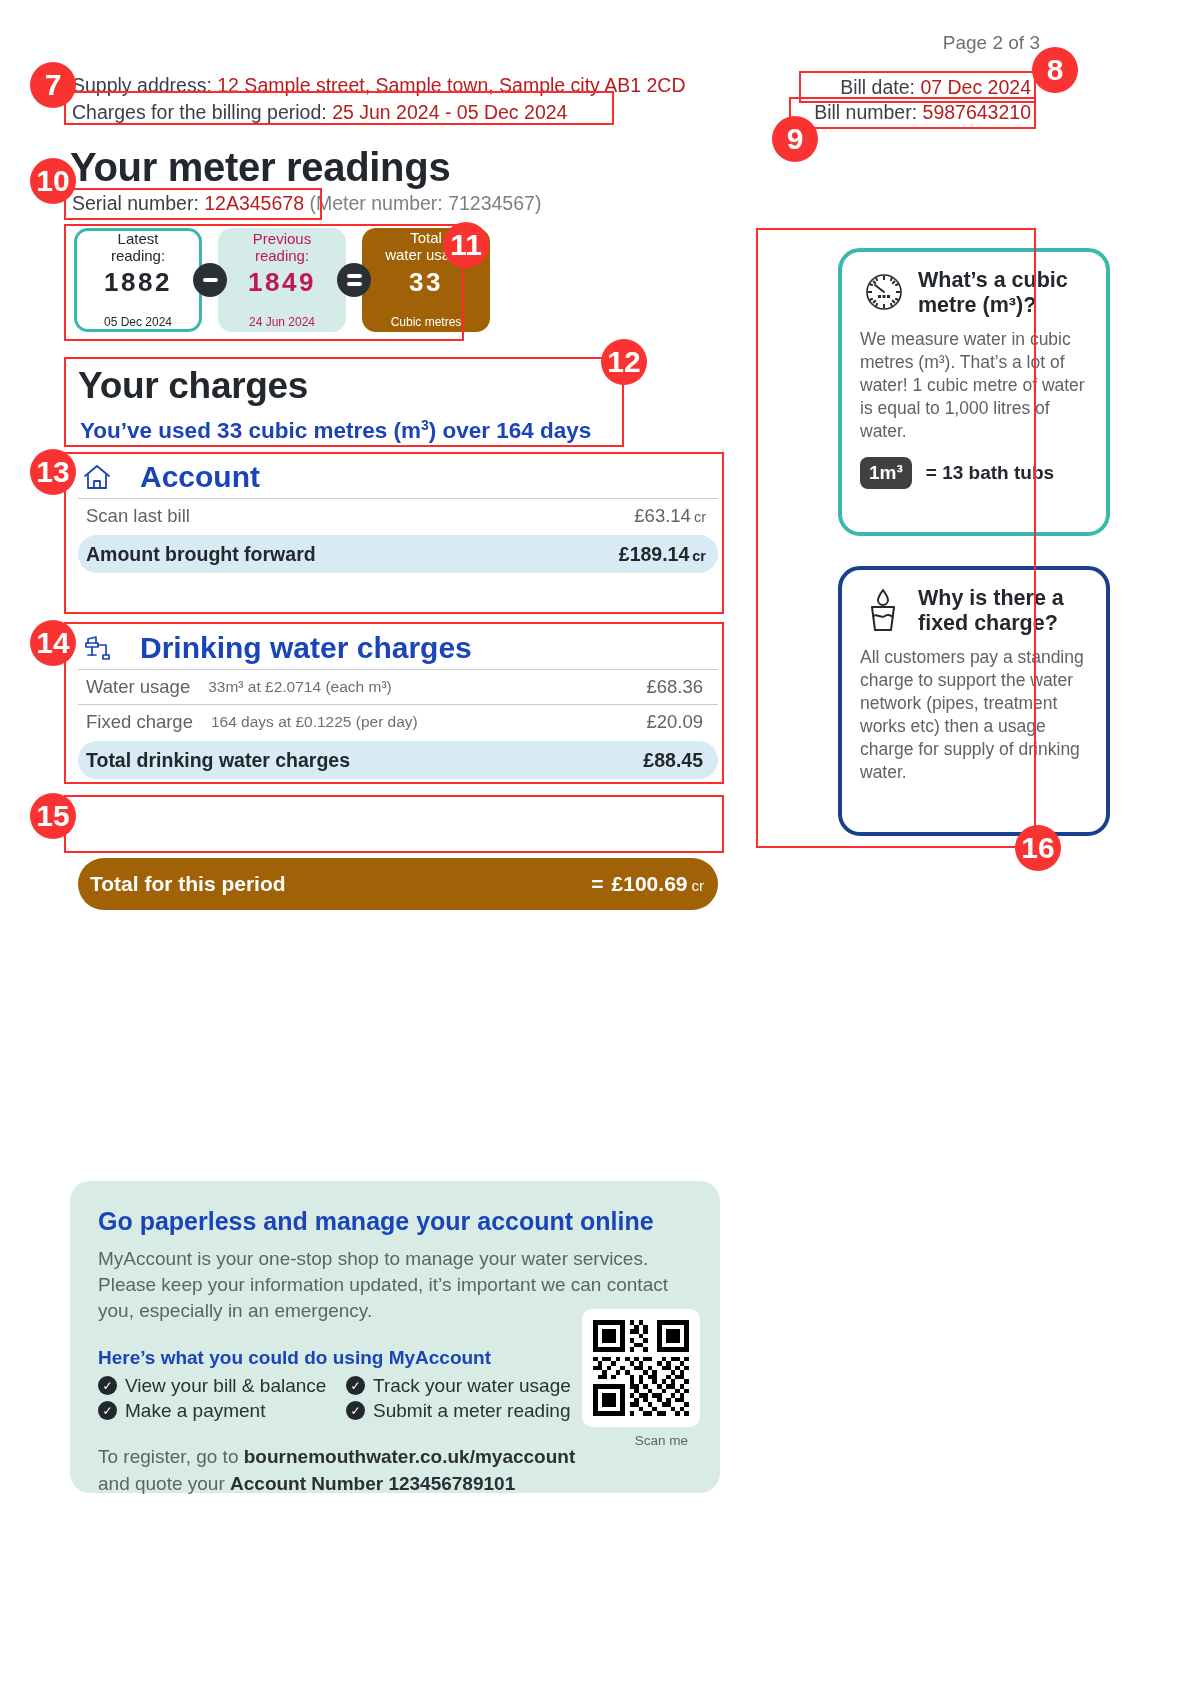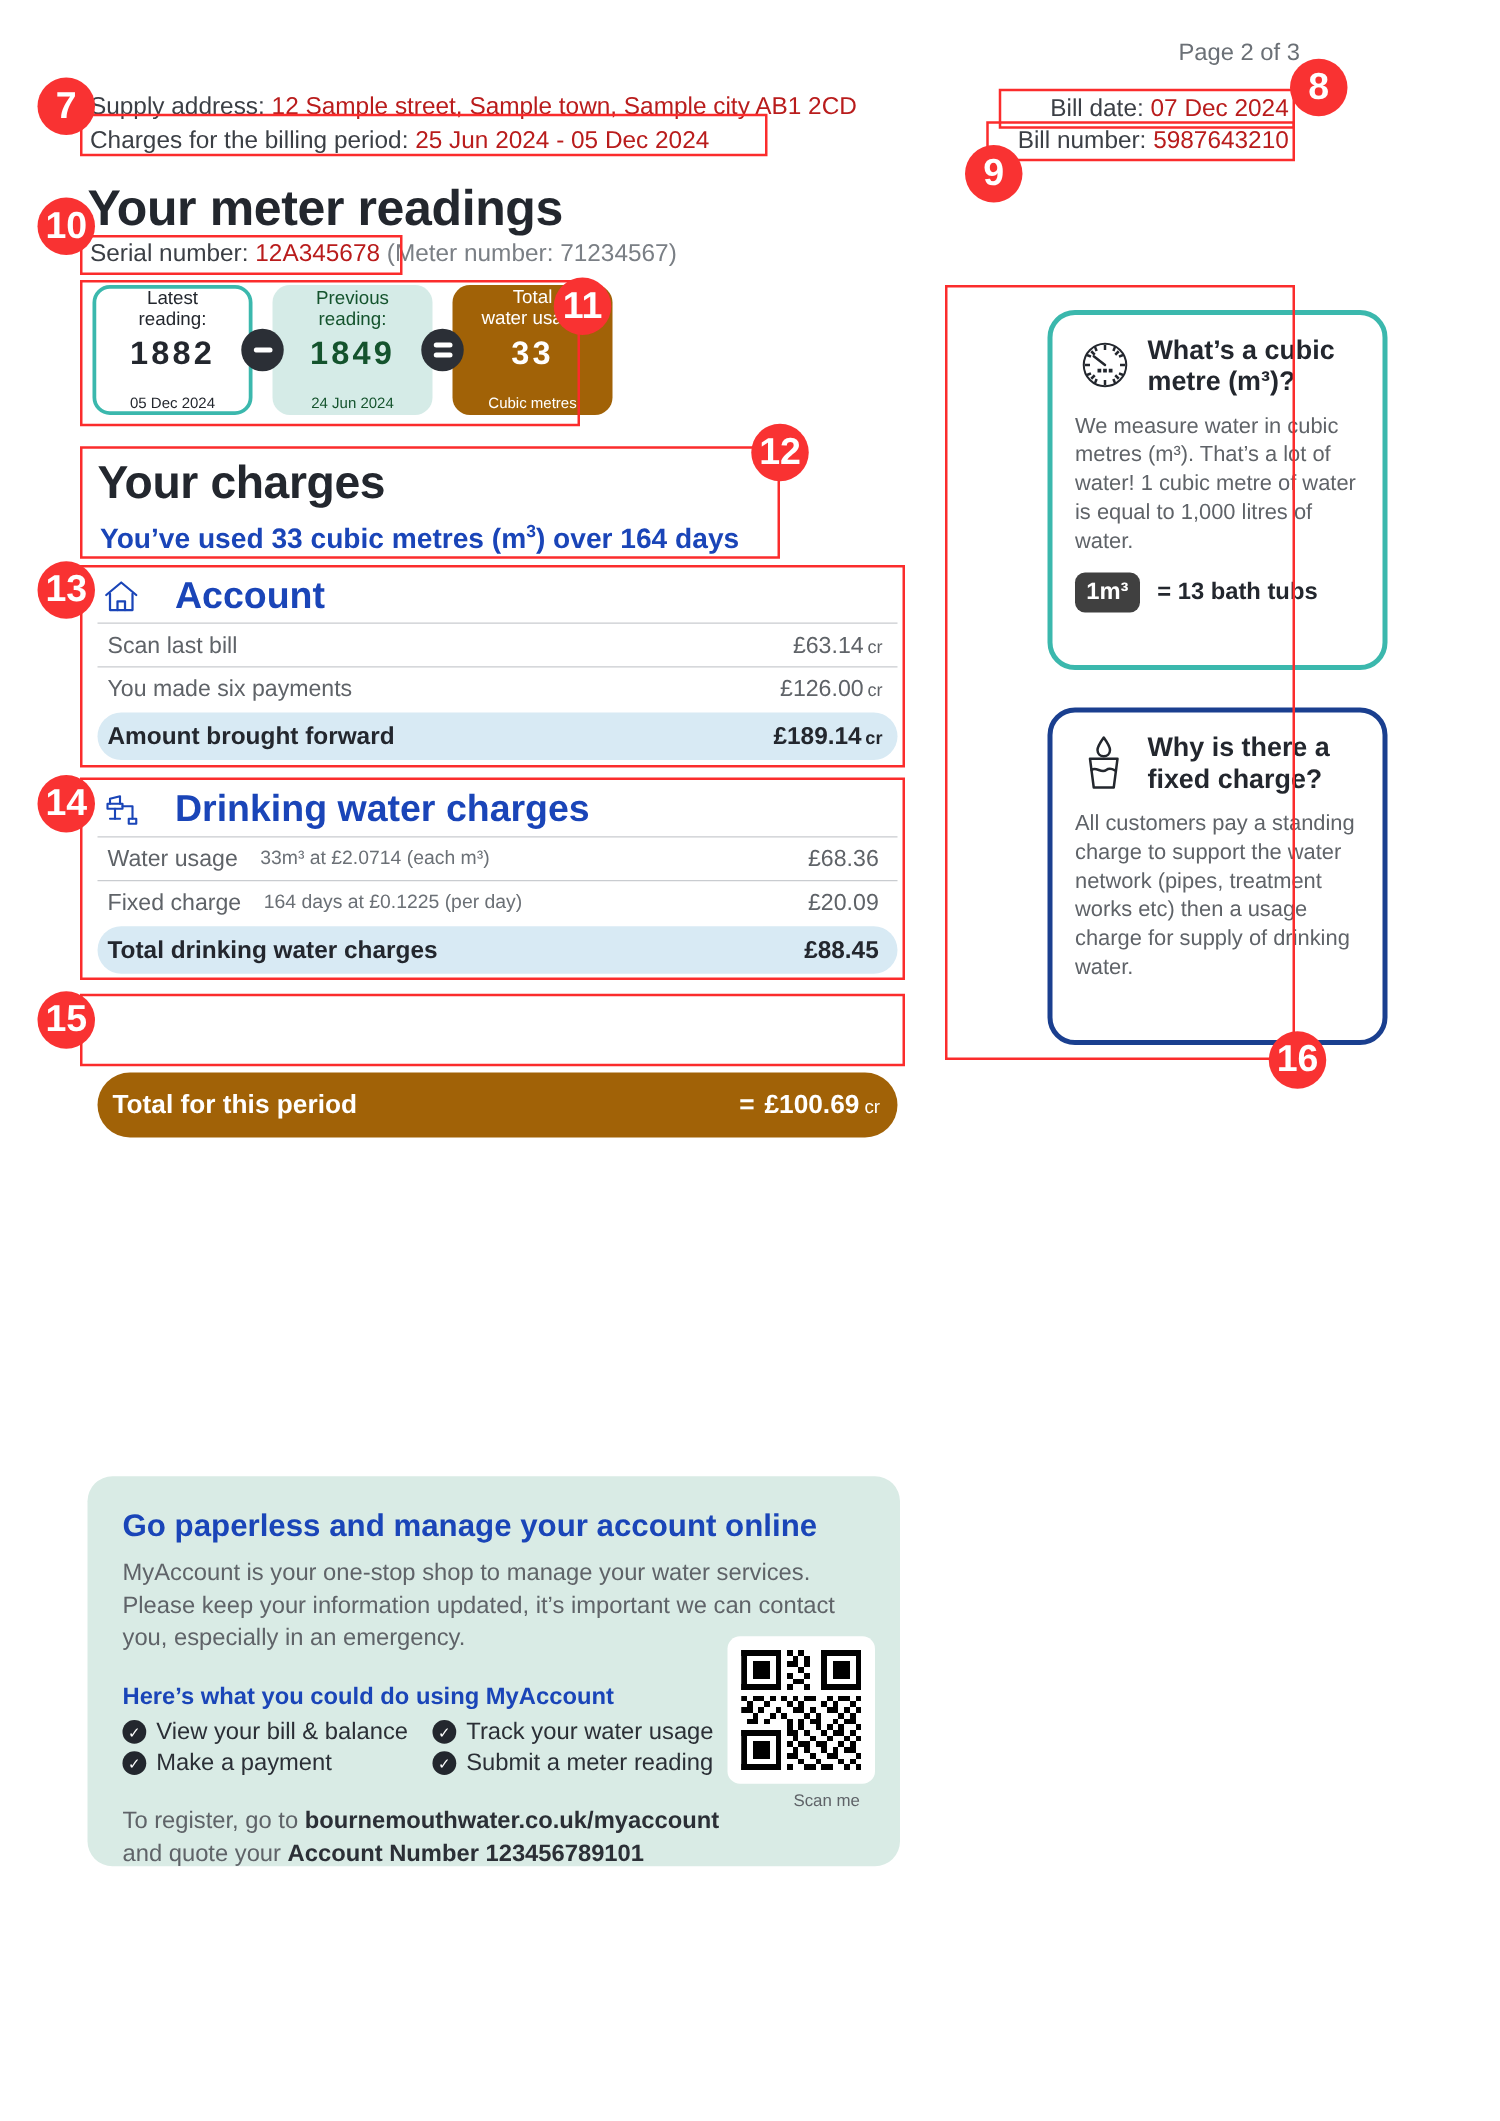--- a/index.html
+++ b/index.html
@@ -89,21 +89,21 @@
   .reading-card .rc-label { font-size:15px; }
   .reading-card .rc-value {
     font-size:26px; font-weight:bold; letter-spacing:2.5px;
     margin:3px 0 2px;
   }
   .reading-card .rc-date { font-size:12px;margin-top:17px; }
   .rc-latest {
     background:#ffffff; border:3.5px solid #3bb8ad; color:#23272e;
   }
   .rc-prev {
-    background:#d5ebe7; color:#14532d;
+    background:#d5ebe7; color:#be185d;
   }
   .rc-total {
     background:#a16207; color:#ffffff;
   }
   .rc-total .rc-value { font-size:26px; margin-top:4px; }
   .op-badge {
     width:34px; height:34px; border-radius:50%;
     background:#2b2f36; color:#fff;
     display:flex; align-items:center; justify-content:center;
     font-size:22px; font-weight:bold;
@@ -337,26 +337,20 @@
     <span class="bh-title">Account</span>
   </div>
 
   <div class="charge-row">
     <span class="cr-name">Scan last bill</span>
     <span class="cr-amt">
       <span>£63.14</span><span class="cr-suffix">cr</span>
     </span>
   </div>
 
-  <div class="charge-row">
-    <span class="cr-name">You made six payments</span>
-    <span class="cr-amt">
-      <span>£126.00</span><span class="cr-suffix">cr</span>
-    </span>
-  </div>
 
   <div class="charge-total">
     <span>Amount brought forward</span>
     <span class="ct-amt">
       <span>£189.14</span><span class="cr-suffix">cr</span>
     </span>
   </div>
 </div>
 
 <div class="charge-block" id="water-block" style="top:627px;">

